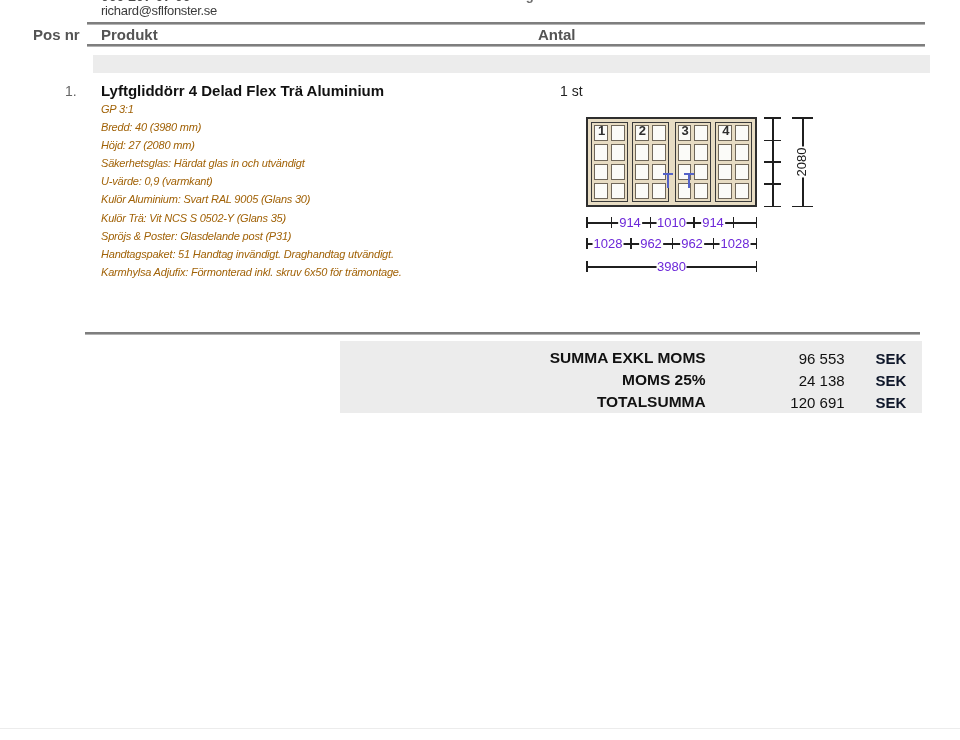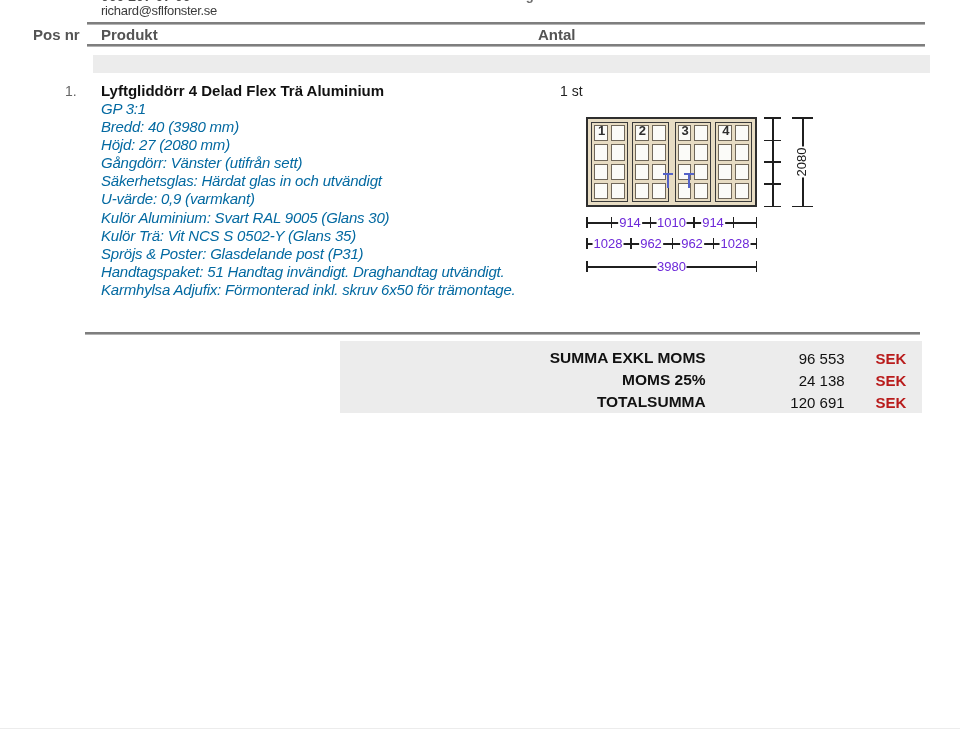--- a/index.html
+++ b/index.html
@@ -23,21 +23,21 @@
 
   .colhdr { position:absolute; top:26px; font-size:15px; font-weight:bold; color:#545454; }
 
   .band { position:absolute; left:93px; top:55px; width:837px; height:18px; background:#ececec; }
 
   .pos-num { position:absolute; left:65px; top:83px; font-size:14px; color:#666; }
   .prod-title { position:absolute; left:101px; top:82px; font-size:15px; font-weight:bold; color:#111; }
   .qty { position:absolute; left:560px; top:83px; font-size:14px; color:#222; }
 
   .specs { position:absolute; left:101px; top:100px; width:470px; }
-  .specs div { font-size:15px; font-style:italic; color:#0369a1; line-height:18.1px; letter-spacing:-0.2px; white-space:nowrap; }
+  .specs div { font-size:11px; font-style:italic; color:#a16207; line-height:18.1px; letter-spacing:-0.2px; white-space:nowrap; }
 
   
   .drawing { position:absolute; left:580px; top:110px; width:255px; height:180px; }
   .door {
     position:absolute; left:6px; top:7px; width:171px; height:90px; box-sizing:border-box;
     border:2.5px solid #2e2e2e; background:#e7dcc3; padding:3px;
     display:flex; gap:4px;
   }
   .panel {
     flex:1; box-sizing:border-box; position:relative;
@@ -68,21 +68,21 @@
   }
 
   
   .totals {
     position:absolute; left:340px; top:341px; width:582px; height:72px;
     background:#ececec; padding-top:6px; box-sizing:border-box;
   }
   .trow { display:flex; height:22px; align-items:center;gap:22px; }
   .tlabel { width:394px; text-align:right; font-size:15.5px; font-weight:bold; color:#111; }
   .tvalue { width:126px; text-align:right; font-size:15px; font-weight:normal; color:#111; }
-  .tcur { width:50px; padding-left:9px; text-align:left; font-size:15px; font-weight:bold; color:#b91c1c; }
+  .tcur { width:50px; padding-left:9px; text-align:left; font-size:15px; font-weight:bold; color:#0f172a; }
 </style>
 </head>
 <body>
 
 <div class="clip clip-phone" style="left:101px; width:150px;">
   <span>060 207 07 00</span>
 </div>
 <div class="clip clip-tag" style="left:418px; width:160px;">
   <span>Säkra betallösningar</span>
 </div>
@@ -100,21 +100,20 @@
 <div class="band"></div>
 
 <div class="pos-num">1.</div>
 <div class="prod-title">Lyftgliddörr 4 Delad Flex Trä Aluminium</div>
 <div class="qty">1 st</div>
 
 <div class="specs">
   <div>GP 3:1</div>
   <div>Bredd: 40 (3980 mm)</div>
   <div>Höjd: 27 (2080 mm)</div>
-  <div>Gångdörr: Vänster (utifrån sett)</div>
   <div>Säkerhetsglas: Härdat glas in och utvändigt</div>
   <div>U-värde: 0,9 (varmkant)</div>
   <div>Kulör Aluminium: Svart RAL 9005 (Glans 30)</div>
   <div>Kulör Trä: Vit NCS S 0502-Y (Glans 35)</div>
   <div>Spröjs &amp; Poster: Glasdelande post (P31)</div>
   <div>Handtagspaket: 51 Handtag invändigt. Draghandtag utvändigt.</div>
   <div>Karmhylsa Adjufix: Förmonterad inkl. skruv 6x50 för trämontage.</div>
 </div>
 
 <div class="drawing">

